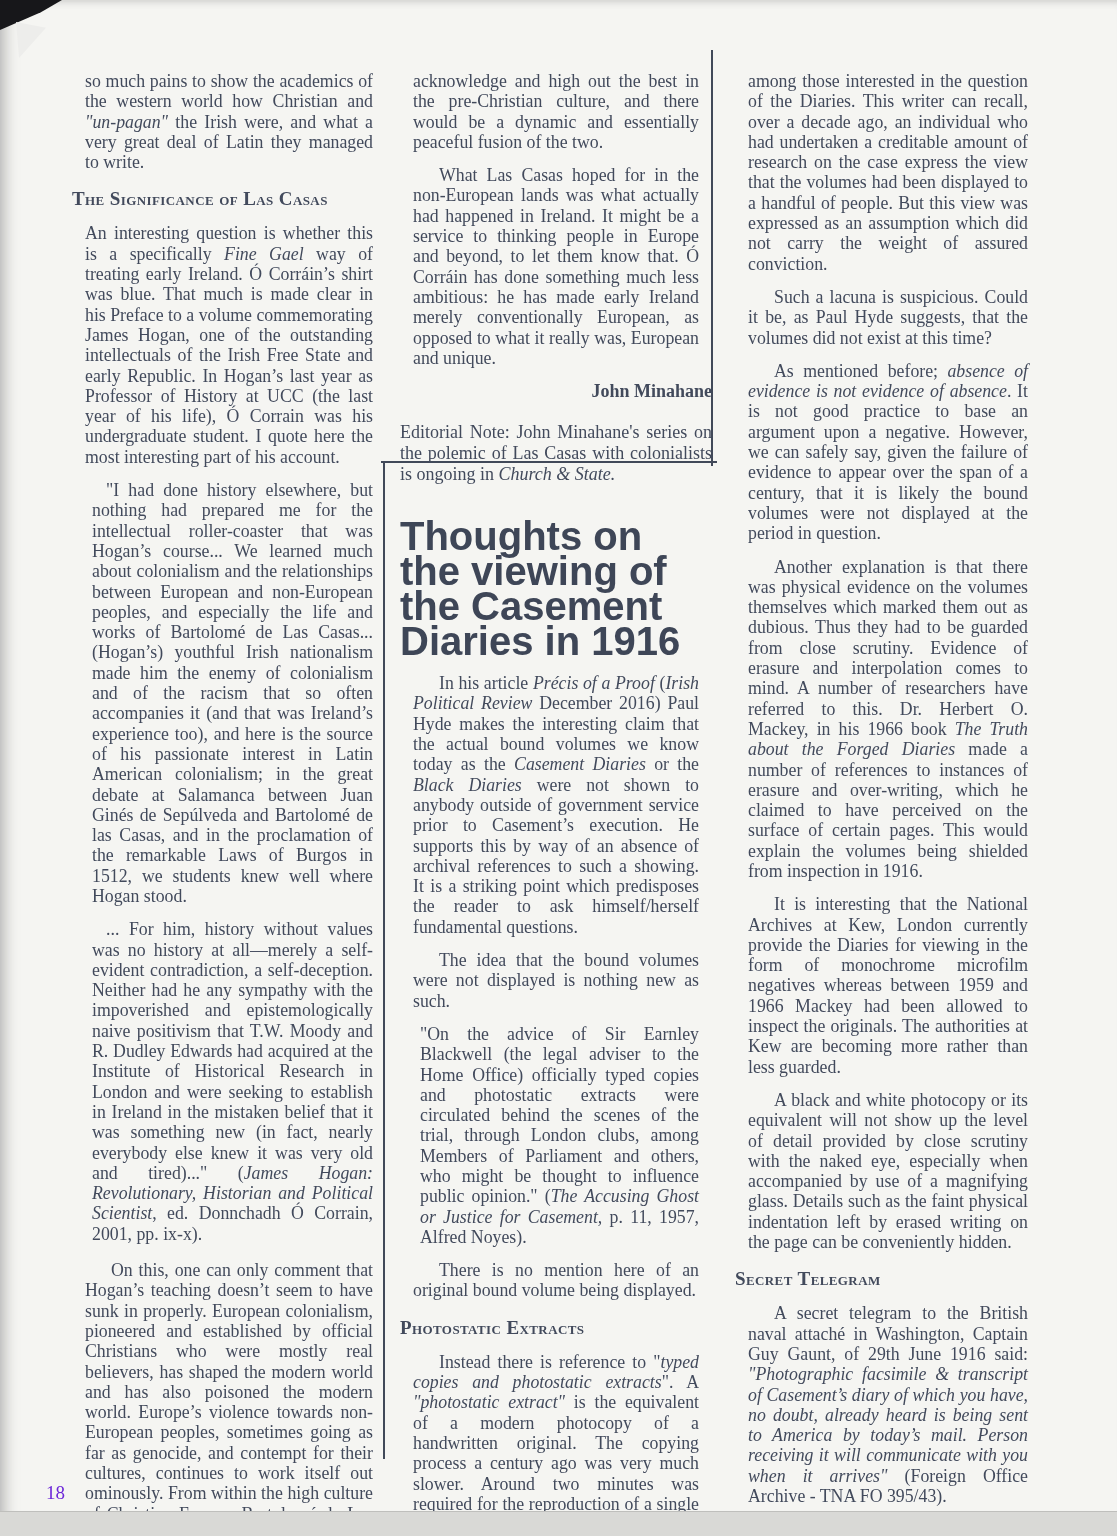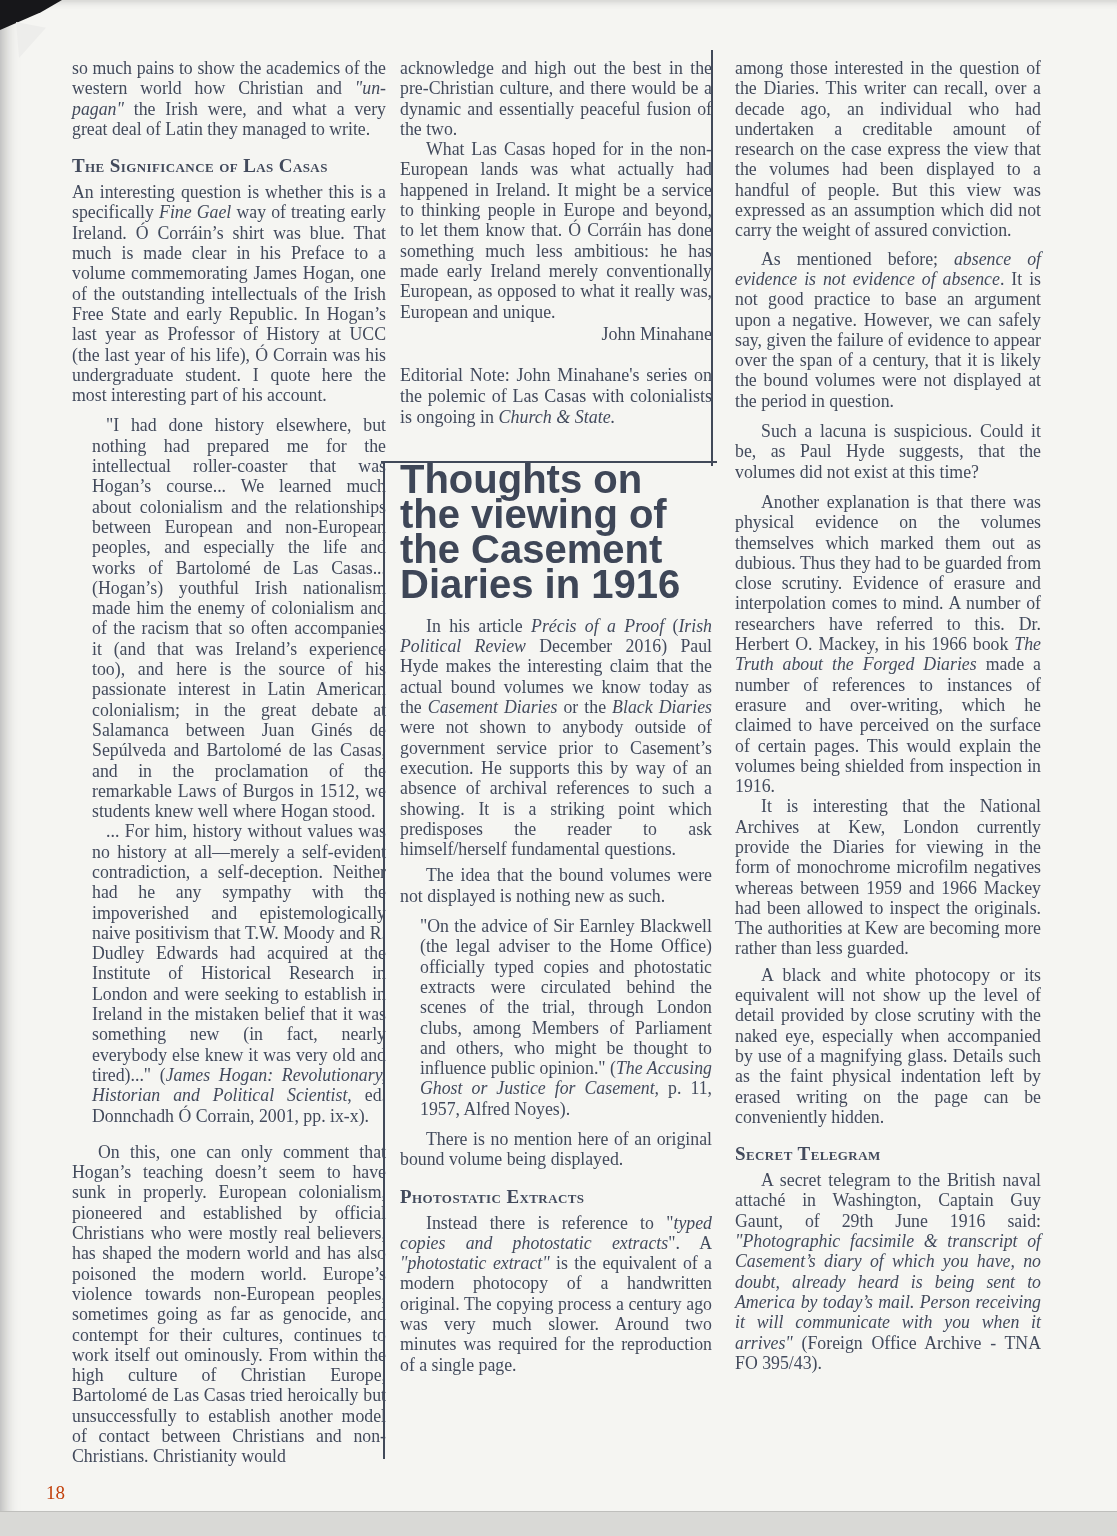--- a/index.html
+++ b/index.html
@@ -15,43 +15,43 @@
                 clip-path:polygon(0 0,100% 16%,10% 100%);}
   .bottom-band{position:absolute;left:0;top:1511px;width:1117px;height:25px;
                background:#d9d9d6;border-top:1px solid #bfbfbc;}
 
   
   .col{position:absolute;top:58px;}
   #col1{left:72px;width:314px;}
   #col2{left:400px;width:312px;}
   #col3{left:735px;width:306px;}
 
-  .para{font-size:17.8px;line-height:20.3px;text-align:justify;margin:0;hyphens:none;}
+  .para{font-size:17.8px;line-height:20.3px;text-align:justify;margin:13px;hyphens:none;}
   .indent{text-indent:26px;}
   .quote{margin-left:20px;}
   .qfirst{text-indent:14px;}
   .mt6{margin-top:6px;} .mt10{margin-top:10px;} .mt16{margin-top:16px;} .mt8{margin-top:8px;}
 
   .sc-head{font-variant:small-caps;font-weight:bold;font-size:19px;letter-spacing:.4px;
            margin:16px 0 5px;line-height:22px;}
   .center{text-align:left;} .right{text-align:left;}
 
-  .byline{font-weight:normal;font-size:18px;text-align:right;margin:2px 0 0;}
+  .byline{font-weight:bold;font-size:18px;text-align:right;margin:2px 0 0;}
   .editorial{font-weight:normal;font-size:18px;line-height:21px;text-align:justify;margin:20px 0 0;}
 
   .article-title{font-family:"Liberation Sans",sans-serif;font-weight:bold;color:#3e4657;
                  font-size:40px;line-height:35px;margin:34px 0 14px;letter-spacing:0;}
 
   
   .v-rule,.h-rule{position:absolute;background:#414959;}
   #divider-col23{left:711px;top:50px;width:2px;height:416px;}
   #rule-article-top{left:381px;top:461px;width:336px;height:2px;}
   #divider-col12{left:383px;top:461px;width:2px;height:998px;}
 
-  .page-number{position:absolute;left:46px;top:1482px;font-size:19px;color:#c2410c;}
+  .page-number{position:absolute;left:46px;top:1482px;font-size:19px;color:#6d28d9;}
 </style>
 </head>
 <body>
 
 <div class="page">
 
   <div class="corner-black"></div>
   <div class="corner-notch"></div>
 
   <div class="v-rule" id="divider-col23"></div>
@@ -76,22 +76,22 @@
     <p class="para indent">In his article <i>Précis of a Proof</i> (<i>Irish Political Review</i> December 2016) Paul Hyde makes the interesting claim that the actual bound volumes we know today as the <i>Casement Diaries</i> or the <i>Black Diaries</i> were not shown to anybody outside of government service prior to Casement’s execution. He supports this by way of an absence of archival references to such a showing. It is a striking point which predisposes the reader to ask himself/herself fundamental questions.</p>
     <p class="para indent mt6">The idea that the bound volumes were not displayed is nothing new as such.</p>
     <p class="para quote mt10">"On the advice of Sir Earnley Blackwell (the legal adviser to the Home Office) officially typed copies and photostatic extracts were circulated behind the scenes of the trial, through London clubs, among Members of Parliament and others, who might be thought to influence public opinion." (<i>The Accusing Ghost or Justice for Casement,</i> p. 11, 1957, Alfred Noyes).</p>
     <p class="para indent mt10">There is no mention here of an original bound volume being displayed.</p>
     <h3 class="sc-head right">Photostatic Extracts</h3>
     <p class="para indent">Instead there is reference to "<i>typed copies and photostatic extracts</i>". A <i>"photostatic extract"</i> is the equivalent of a modern photocopy of a handwritten original. The copying process a century ago was very much slower. Around two minutes was required for the reproduction of a single page.</p>
   </div>
 
   <div class="col" id="col3">
     <p class="para">among those interested in the question of the Diaries. This writer can recall, over a decade ago, an individual who had undertaken a creditable amount of research on the case express the view that the volumes had been displayed to a handful of people. But this view was expressed as an assumption which did not carry the weight of assured conviction.</p>
+    <p class="para indent mt10">Such a lacuna is suspicious. Could it be, as Paul Hyde suggests, that the volumes did not exist at this time?</p>
     <p class="para indent mt8">As mentioned before; <i>absence of evidence is not evidence of absence</i>. It is not good practice to base an argument upon a negative. However, we can safely say, given the failure of evidence to appear over the span of a century, that it is likely the bound volumes were not displayed at the period in question.</p>
-    <p class="para indent mt10">Such a lacuna is suspicious. Could it be, as Paul Hyde suggests, that the volumes did not exist at this time?</p>
     <p class="para indent mt10">Another explanation is that there was physical evidence on the volumes themselves which marked them out as dubious. Thus they had to be guarded from close scrutiny. Evidence of erasure and interpolation comes to mind. A number of researchers have referred to this. Dr. Herbert O. Mackey, in his 1966 book <i>The Truth about the Forged Diaries</i> made a number of references to instances of erasure and over-writing, which he claimed to have perceived on the surface of certain pages. This would explain the volumes being shielded from inspection in 1916.</p>
     <p class="para indent">It is interesting that the National Archives at Kew, London currently provide the Diaries for viewing in the form of monochrome microfilm negatives whereas between 1959 and 1966 Mackey had been allowed to inspect the originals. The authorities at Kew are becoming more rather than less guarded.</p>
     <p class="para indent mt6">A black and white photocopy or its equivalent will not show up the level of detail provided by close scrutiny with the naked eye, especially when accompanied by use of a magnifying glass. Details such as the faint physical indentation left by erased writing on the page can be conveniently hidden.</p>
     <h3 class="sc-head right">Secret Telegram</h3>
     <p class="para indent">A secret telegram to the British naval attaché in Washington, Captain Guy Gaunt, of 29th June 1916 said: <i>"Photographic facsimile &amp; transcript of Casement’s diary of which you have, no doubt, already heard is being sent to America by today’s mail. Person receiving it will communicate with you when it arrives"</i> (Foreign Office Archive - TNA FO 395/43).</p>
   </div>
 
   <div class="page-number">18</div>
   <div class="bottom-band"></div>
 

